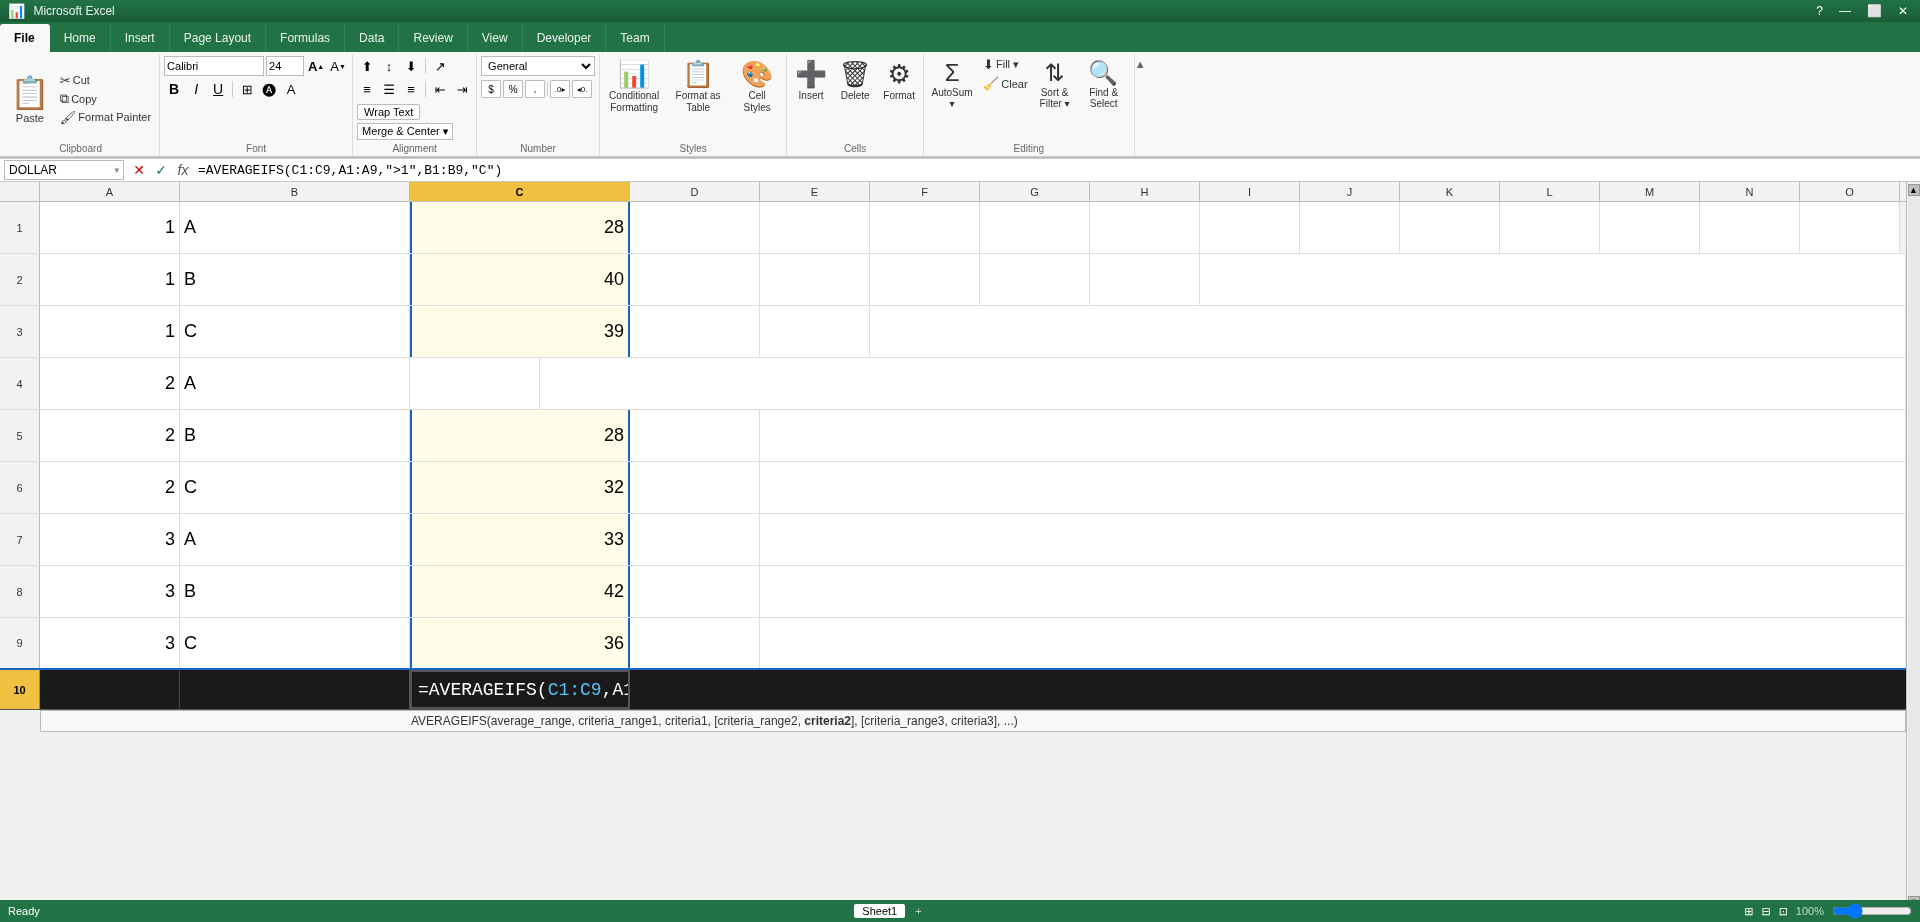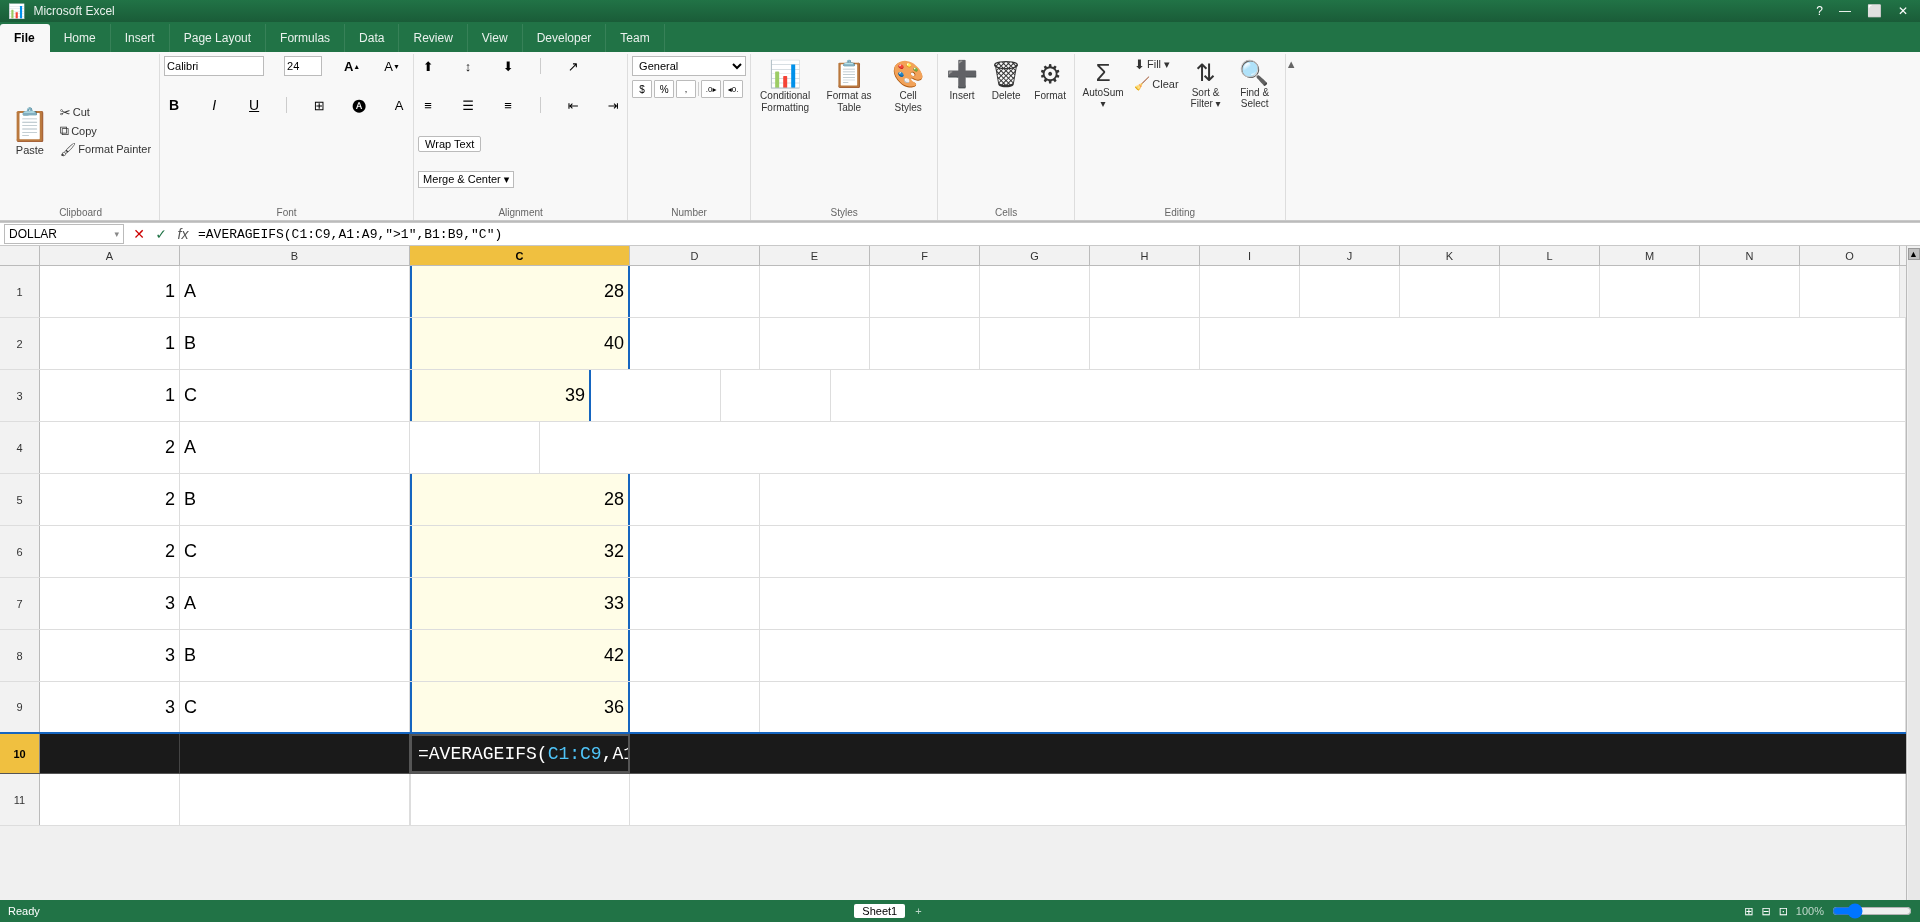--- a/index.html
+++ b/index.html
@@ -80,21 +80,21 @@
       display: flex;
       flex-direction: column;
       align-items: center;
       cursor: pointer;
       padding: 3px 4px;
       border-radius: 2px;
     }
     .clipboard-small-btns { display: flex; flex-direction: column; gap: 1px; justify-content: center; }
 
     
-    .font-row { display: flex; align-items: center; gap: 20px; margin-bottom: 17px; }
+    .font-row { display: flex; align-items: center; gap: 2px; margin-bottom: 1px; }
     .font-select {
       font-size: 11px;
       height: 20px;
       border: 1px solid #bbb;
       background: white;
       padding: 0 2px;
       width: 100px;
       cursor: pointer;
     }
     .size-select {
@@ -557,21 +557,21 @@
         <div class="cell" style="width:110px;"></div>
         <div class="cell" style="width:110px;"></div>
         <div class="cell" style="width:110px;"></div>
         <div class="cell" style="flex:1;"></div>
       </div>
 
       <div class="grid-row">
         <div class="row-header">3</div>
         <div class="cell cell-number" style="width:140px;">1</div>
         <div class="cell cell-text" style="width:230px;">C</div>
-        <div class="cell cell-number col-selected" style="width:181px;border-left:2px solid #1565c0;border-right:2px solid #1565c0;">39</div>
+        <div class="cell cell-number col-selected" style="width:220px;border-left:2px solid #1565c0;border-right:2px solid #1565c0;">39</div>
         <div class="cell" style="width:130px;"></div>
         <div class="cell" style="width:110px;"></div>
         <div class="cell" style="flex:1;"></div>
       </div>
 
       <div class="grid-row">
         <div class="row-header">4</div>
         <div class="cell cell-number" style="width:140px;">2</div>
         <div class="cell cell-text" style="width:230px;">A</div>
         <div class="cell" style="width:130px;"></div>
@@ -630,28 +630,28 @@
         <div style="width:230px;background:#1a1a1a;border-right:1px solid #555;"></div>
 
         <div style="width:220px;background:#1a1a1a;border-right:1px solid #555;border:2px solid #555;display:flex;align-items:center;padding:0 6px;overflow:hidden;">
           <span style="font-family:'Courier New',monospace;font-size:18px;white-space:nowrap;color:white;">
             =AVERAGEIFS(<span style="color:#4fc3f7;">C1:C9</span>,<span style="color:white;">A1:A9</span>,"&gt;1",,)
           </span>
         </div>
         <div style="flex:1;background:#1a1a1a;"></div>
       </div>
 
-
-      <div class="grid-row" style="height:52px;">
-        <div class="row-header">11</div>
-        <div class="cell" style="width:140px;"></div>
-        <div class="cell" style="width:230px;"></div>
-        <div class="cell" style="width:220px;border-left:1px solid #ddd;"></div>
-        <div class="cell" style="flex:1;"></div>
-      </div>
+      <div style="display:flex;height:22px;border-bottom:1px solid #bbb;background:#f8f8f8;margin-left:40px;border:1px solid #bbb;">
+        <div style="flex:1;display:flex;align-items:center;padding-left:370px;">
+          <span style="font-size:12px;color:#333;">
+            AVERAGEIFS(average_range, criteria_range1, criteria1, [criteria_range2, <strong>criteria2</strong>], [criteria_range3, criteria3], ...)
+          </span>
+        </div>
+      </div>
+
 
     </div>
   </div>
 
   <div class="scrollbar-right" style="width:14px;background:#f0f0f0;border-left:1px solid #bbb;display:flex;flex-direction:column;align-items:center;">
     <div style="width:12px;height:12px;background:#c0c0c0;border:1px solid #999;margin-top:2px;cursor:pointer;font-size:9px;display:flex;align-items:center;justify-content:center;">▲</div>
     <div style="flex:1;width:12px;background:#e8e8e8;cursor:pointer;"></div>
     <div style="width:12px;height:12px;background:#c0c0c0;border:1px solid #999;cursor:pointer;font-size:9px;display:flex;align-items:center;justify-content:center;">▼</div>
   </div>
 

